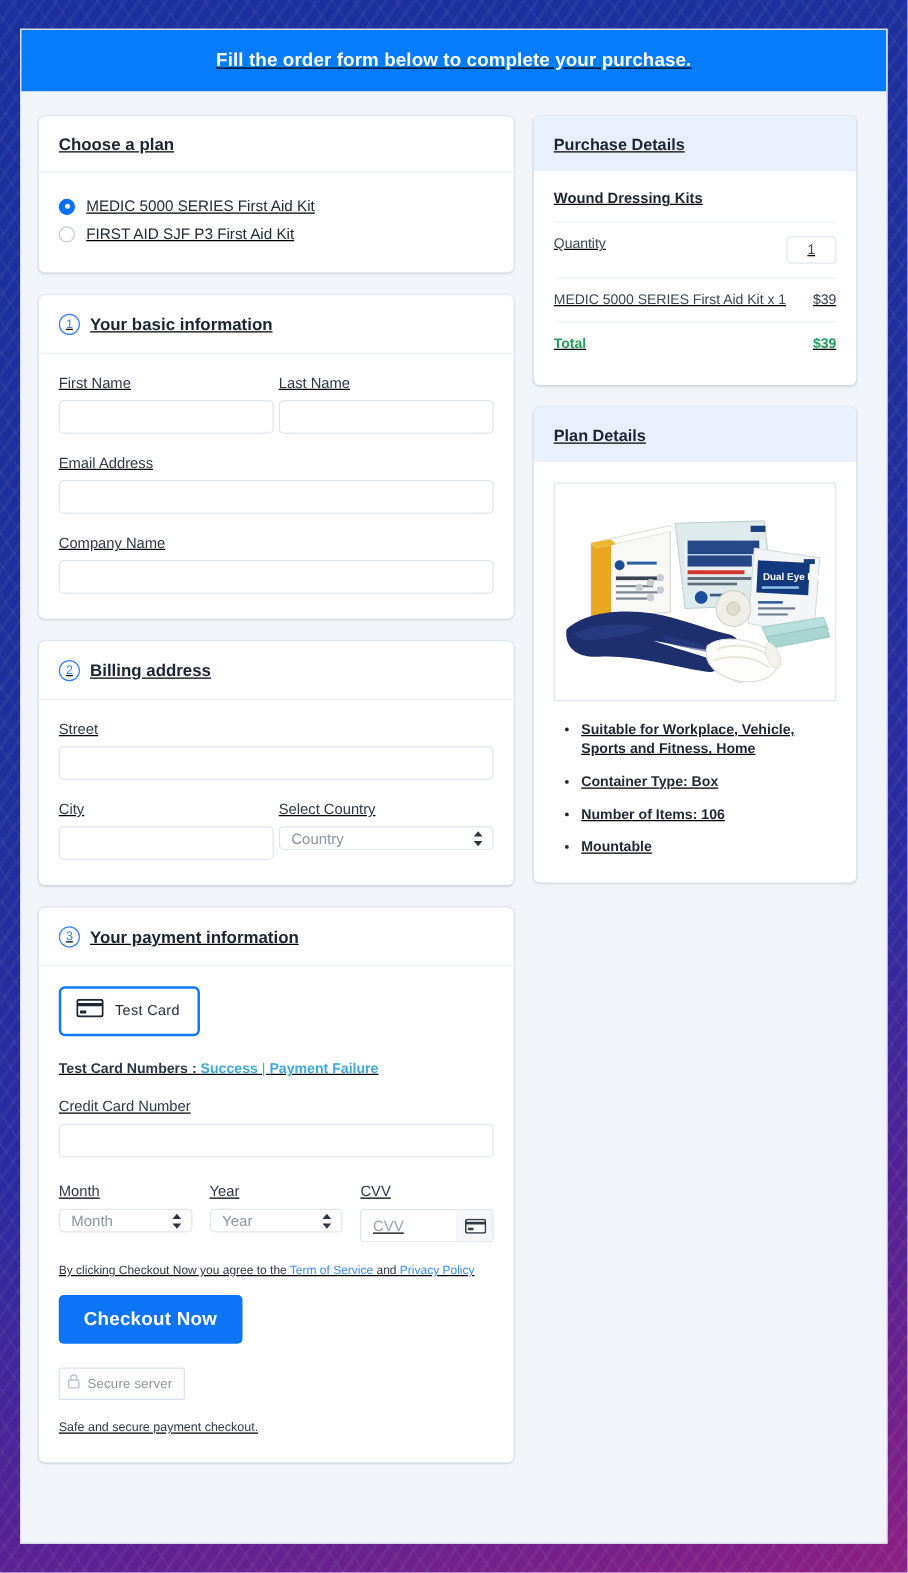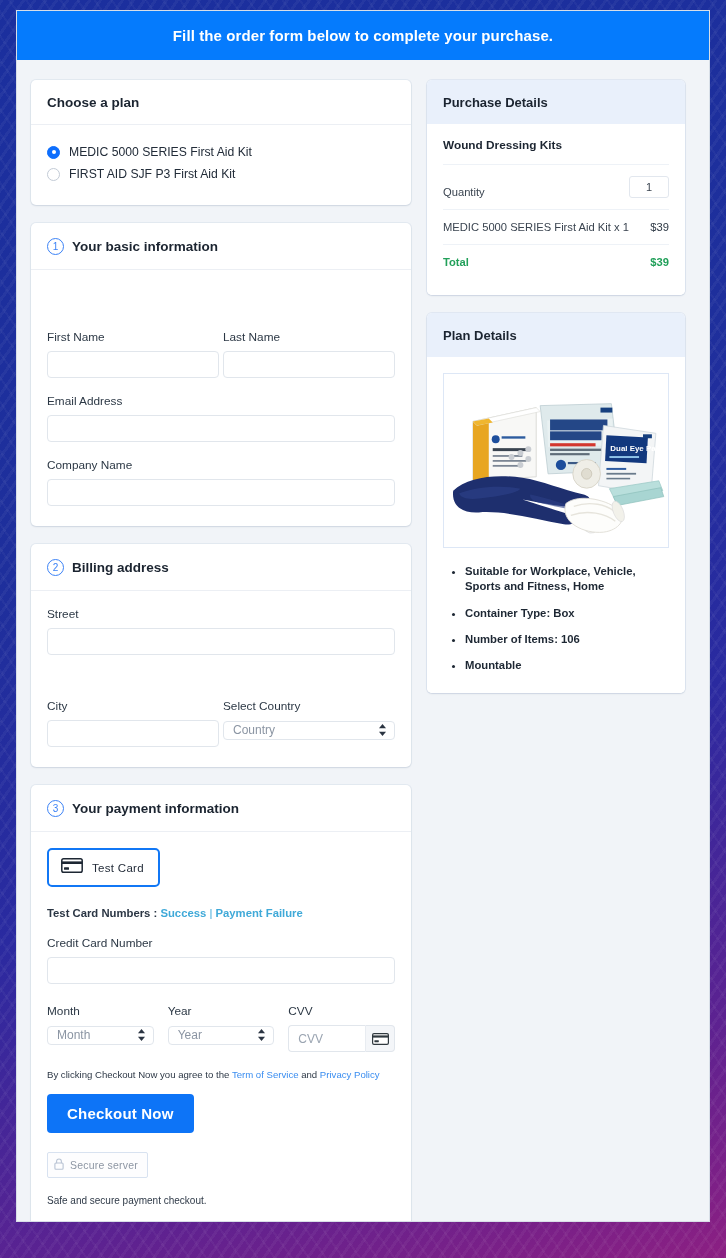--- a/index.html
+++ b/index.html
@@ -12,25 +12,26 @@
     background:
       repeating-linear-gradient(125deg, rgba(255,255,255,0.045) 0px, rgba(255,255,255,0.045) 3px, rgba(255,255,255,0) 3px, rgba(255,255,255,0) 9px),
       repeating-linear-gradient(55deg, rgba(255,255,255,0.035) 0px, rgba(255,255,255,0.035) 2px, rgba(255,255,255,0) 2px, rgba(255,255,255,0) 14px),
       linear-gradient(160deg, #1b2f9e 0%, #1e2f9c 38%, #2a2aa0 62%, #5c2291 84%, #8c1f82 100%);
     position: relative;
   }
 
   
   .page {
     position: absolute;
-    left: 16px; top: 10px;
+    left: 16px; top: 23px;
     width: 694px; height: 1212px;
     background: #f1f4f8;
     border: 1px solid #d8dfe8;
     overflow: hidden;
+    text-decoration: underline;
   }
 
   .header-bar {
     height: 49px;
     background: #057bfd;
     display: flex;
     align-items: center;
     justify-content: center;
   }
   .header-bar .title {
@@ -103,21 +104,21 @@
   }
   .inp {
     width: 100%; height: 27px;
     border: 1px solid #e1e6ec; border-radius: 4px;
     background: #fff; font-size: 12px; color: #333d4a;
     padding: 0 9px;
     font-family: "Liberation Sans", sans-serif;
     outline: none;
   }
   .inp::placeholder { color: #9aa4b1; }
-  .row2 { display: flex; gap: 4px; margin-top: 44px; }
+  .row2 { display: flex; gap: 4px; }
   .row2 > div { flex: 1 1 0; min-width: 0; }
   .fgroup { margin-bottom: 16px; }
   .fgroup:last-child { margin-bottom: 0; }
 
   .sel-wrap { position: relative; }
   .sel {
     width: 100%; height: 19px;
     border: 1px solid #e1e6ec; border-radius: 4px;
     background: #fff; font-size: 12px; color: #8b95a3;
     padding: 0 24px 0 9px;
@@ -191,21 +192,21 @@
   }
   .panel-head {
     background: #e9f0fb;
     padding: 15px 16px 14px 16px;
     font-size: 13px; font-weight: bold; color: #1b2430;
   }
   .panel-body { background: #fff; padding: 14px 16px 16px 16px; }
 
   .pd-title { font-size: 11.8px; font-weight: bold; color: #1b2430; padding-bottom: 12px; }
   .pd-row {
-    display: flex; align-items: flex-end; justify-content: space-between;
+    display: flex; align-items: flex-start; justify-content: space-between;
     border-top: 1px solid #eef2f7;
     padding: 11px 0; font-size: 11.2px; color: #3a4450;
     min-height: 34px;
   }
   .pd-row .qty-input {
     width: 40px; height: 22px; text-align: center;
     border: 1px solid #e2e7ee; border-radius: 3px;
     font-size: 11px; color: #3a4450; background: #fff;
     font-family: "Liberation Sans", sans-serif; outline: none;
   }

